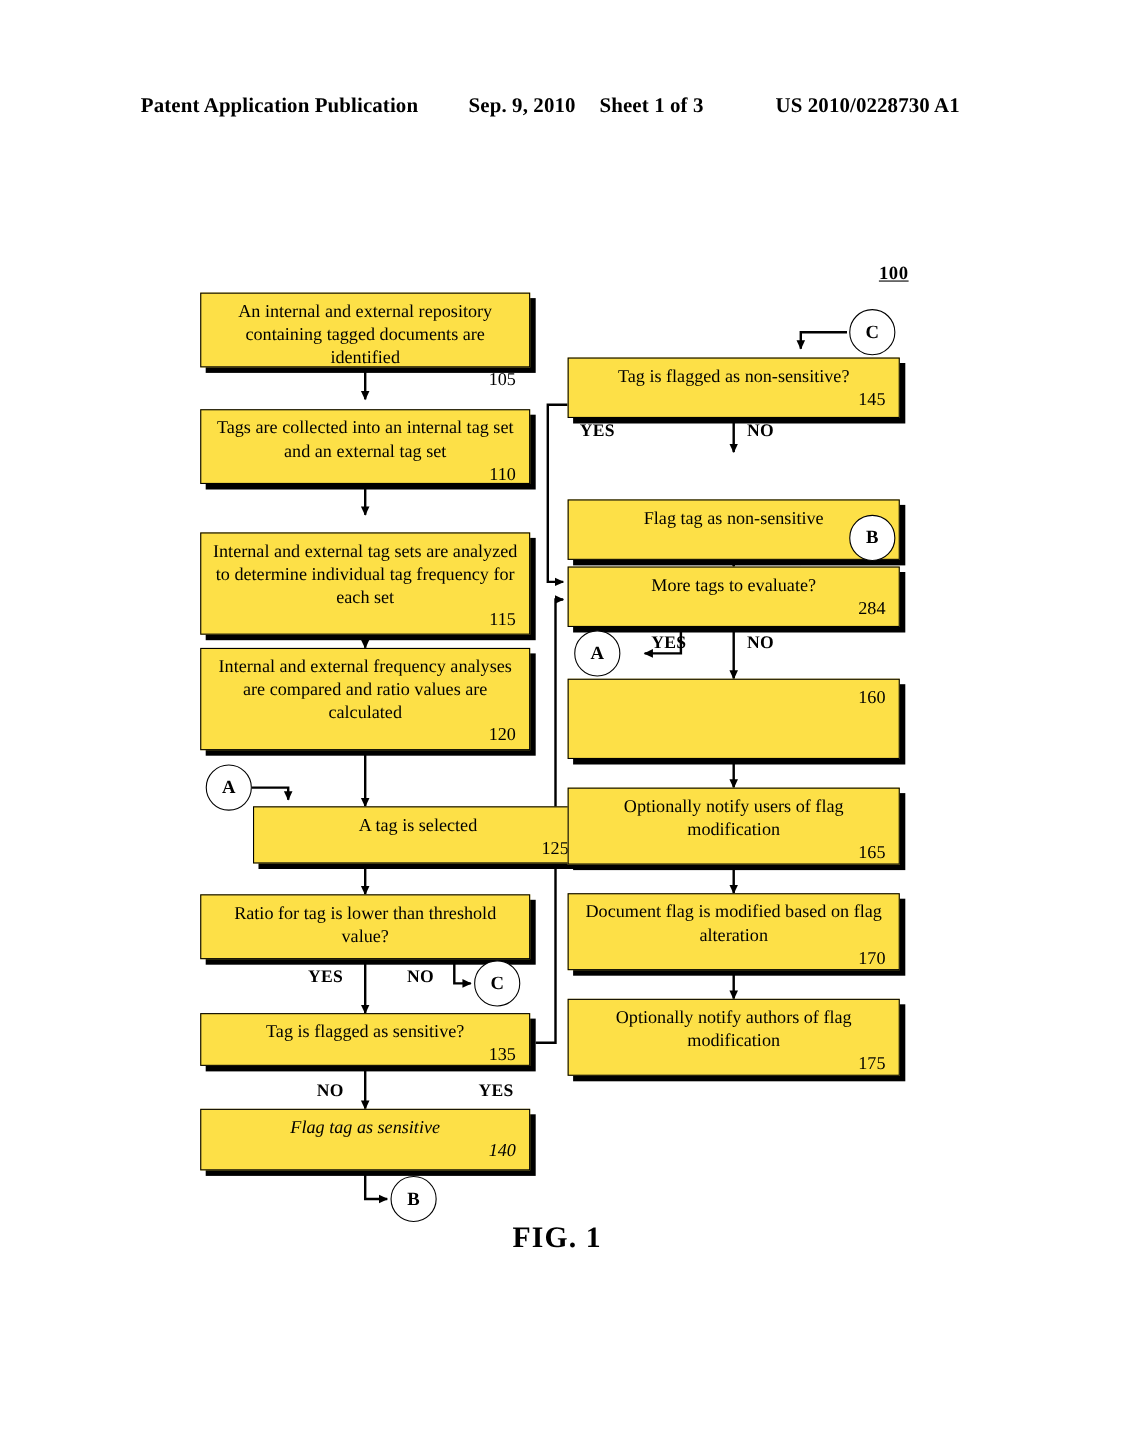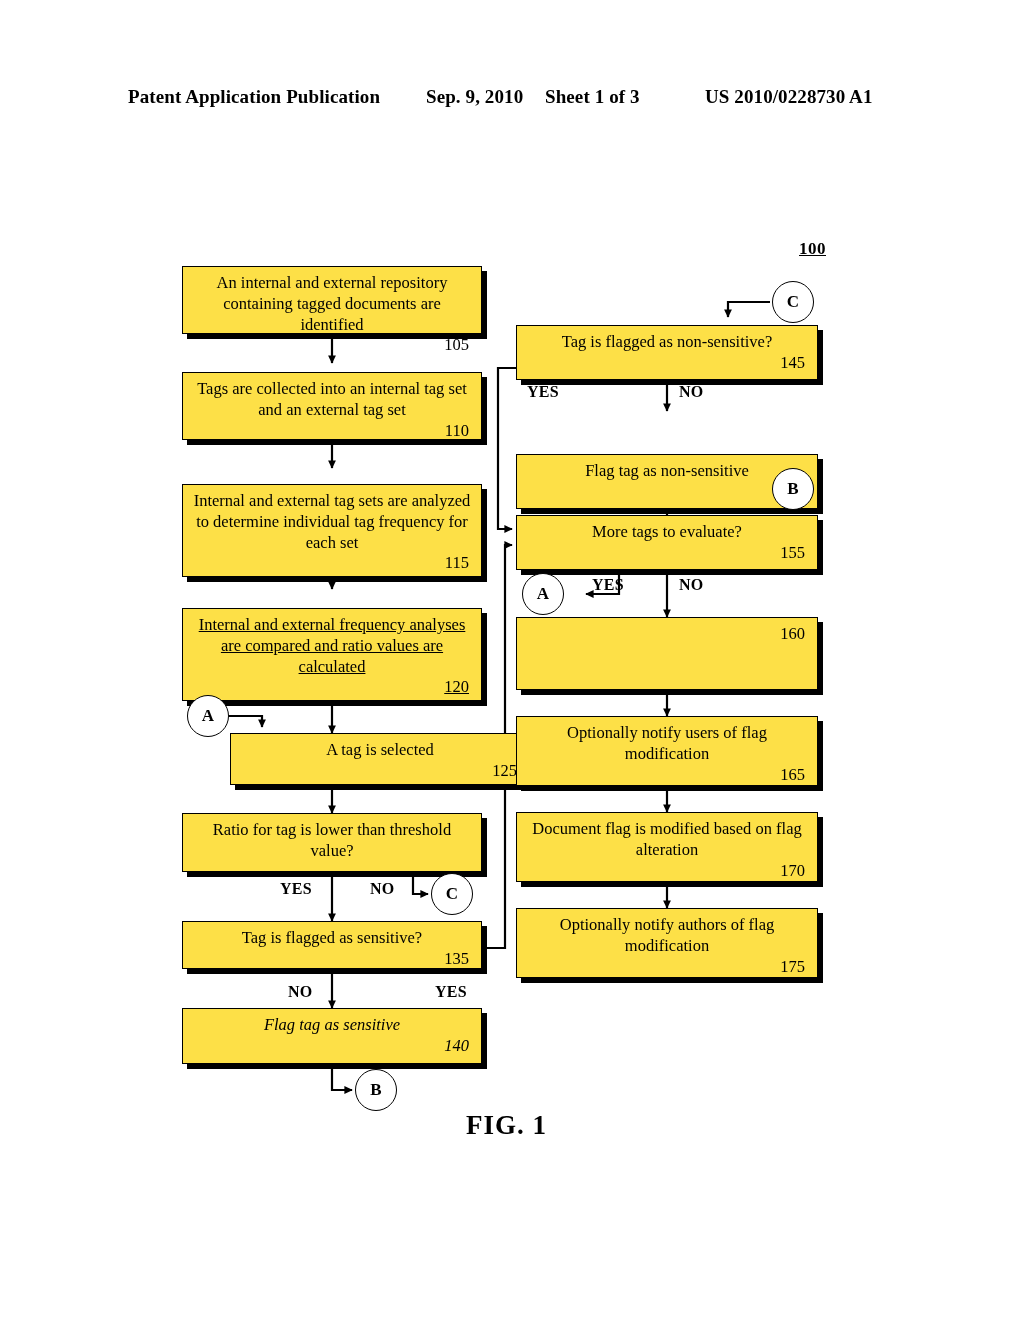--- a/index.html
+++ b/index.html
@@ -179,21 +179,21 @@
   <span class="node-num">110</span>
 </div>
 
 <div class="node" style="left:182px; top:484px; width:300px; height:93px;">
   <span class="node-text">Internal and external tag sets are analyzed
 to determine individual tag frequency for
 each set</span>
   <span class="node-num">115</span>
 </div>
 
-<div class="node" style="left:182px; top:608px; width:300px; height:93px;text-decoration:underline;">
+<div class="node" style="left:182px; top:589px; width:300px; height:93px;">
   <span class="node-text">Internal and external frequency analyses
 are compared and ratio values are
 calculated</span>
   <span class="node-num">120</span>
 </div>
 
 <div class="node" style="left:182px; top:733px; width:300px; height:52px;margin-left:48px;">
   <span class="node-text">A tag is selected</span>
   <span class="node-num">125</span>
 </div>
@@ -217,21 +217,21 @@
   <span class="node-num">145</span>
 </div>
 
 <div class="node" style="left:516px; top:411px; width:302px; height:55px;margin-top:43px;">
   <span class="node-text">Flag tag as non-sensitive</span>
   <span class="node-num">150</span>
 </div>
 
 <div class="node" style="left:516px; top:515px; width:302px; height:55px;">
   <span class="node-text">More tags to evaluate?</span>
-  <span class="node-num">155</span>
+  <span class="node-num">284</span>
 </div>
 
 <div class="node" style="left:516px; top:617px; width:302px; height:73px;">
   <span class="node-num">160</span>
 </div>
 
 <div class="node" style="left:516px; top:716px; width:302px; height:70px;">
   <span class="node-text">Optionally notify users of flag
 modification</span>
   <span class="node-num">165</span>

